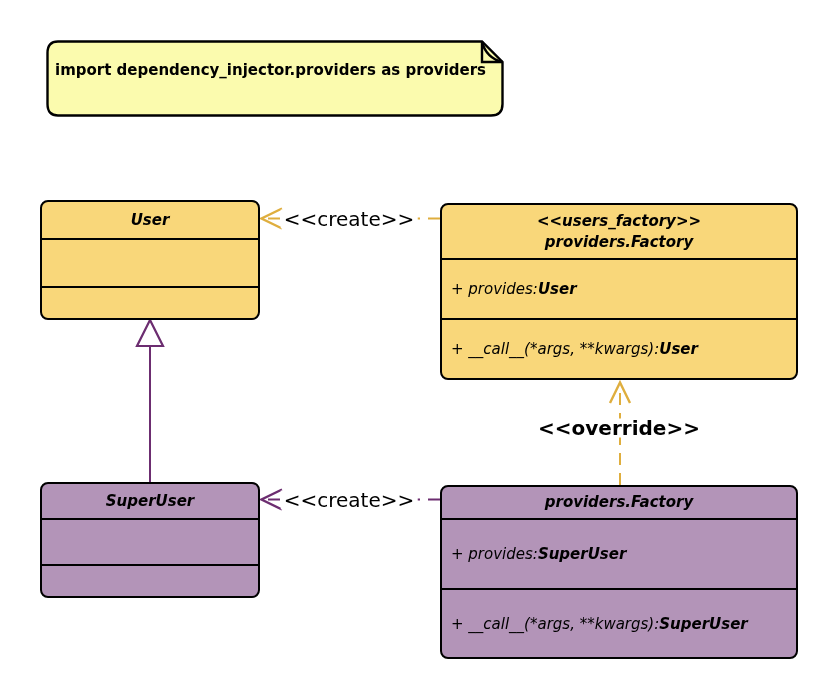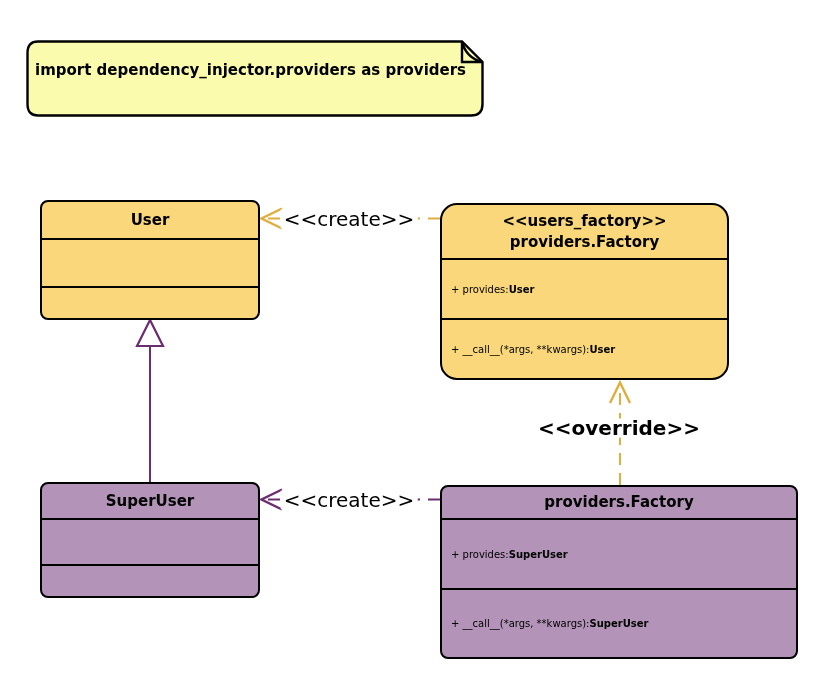--- a/index.html
+++ b/index.html
@@ -9,21 +9,21 @@
     color: var(--text, #000000);
   }
   .canvas {
     position: relative;
     width: 840px; height: 700px;
     background: var(--canvas-bg, #ffffff);
     overflow: hidden;
   }
 
   
-  .note { position: absolute; left: 26px; top: 40px; width: 458px; height: 60px; }
+  .note { position: absolute; left: 46px; top: 40px; width: 458px; height: 60px; }
   .note svg { position: absolute; left: 0; top: 0; }
   .note-shape { fill: var(--note-yellow, #FBFBAE); stroke: var(--stroke-black, #000); stroke-width: 2.4px; }
   .note-text {
     position: absolute; left: 9px; top: 0; height: 100%;
     display: flex; align-items: center;
     font-weight: bold; font-size: 15px; white-space: nowrap;
   }
 
   
   .edges { position: absolute; left: 0; top: 0; pointer-events: none; }
@@ -41,43 +41,43 @@
   }
   .lbl-create-user      { left: 349px; top: 219px; }
   .lbl-override         { left: 619px; top: 428px; font-weight: bold; }
   .lbl-create-superuser { left: 349px; top: 500px; }
 
   
   .cls {
     position: absolute; box-sizing: border-box;
     border: 2px solid var(--stroke-black, #000);
     border-radius: 8px;
-    display: flex; flex-direction: column;
+    display: flex; flex-direction: column; font-style: italic;
   }
   .cls.yellow { background: var(--class-yellow, #F9D77A); }
   .cls.purple { background: var(--class-purple, #B394B8); text-align: center; }
   .cls-title {
     display: flex; flex-direction: column; align-items: center; justify-content: center;
     font-weight: bold; font-size: 15px; line-height: 21px;
     border-bottom: 2px solid var(--stroke-black, #000);
     flex: 0 0 auto;
   }
   .cls-comp { border-bottom: 2px solid var(--stroke-black, #000); flex: 0 0 auto; }
   .cls-comp.last { border-bottom: none; flex: 1 1 auto; }
   .cls-member {
     height: 100%; display: flex; align-items: center;
-    padding-left: 9px; font-size: 10px; white-space: nowrap;
+    padding-left: 9px; font-size: 15px; white-space: nowrap;
   }
   .cls-member b { font-weight: bold; }
 
   .box-user    { left: 40px;  top: 200px; width: 220px; height: 120px; }
   .box-user .cls-title { height: 36px; }
   .box-user .c1 { height: 46px; }
 
-  .box-ufact   { left: 440px; top: 203px; width: 289px; height: 177px; border-radius: 17px; }
+  .box-ufact   { left: 440px; top: 203px; width: 358px; height: 177px; }
   .box-ufact .cls-title { height: 53px; }
   .box-ufact .c1 { height: 58px; }
 
   .box-suser   { left: 40px;  top: 482px; width: 220px; height: 116px; }
   .box-suser .cls-title { height: 34px; }
   .box-suser .c1 { height: 44px; }
 
   .box-sfact   { left: 440px; top: 485px; width: 358px; height: 174px; }
   .box-sfact .cls-title { height: 31px; }
   .box-sfact .c1 { height: 68px; }

